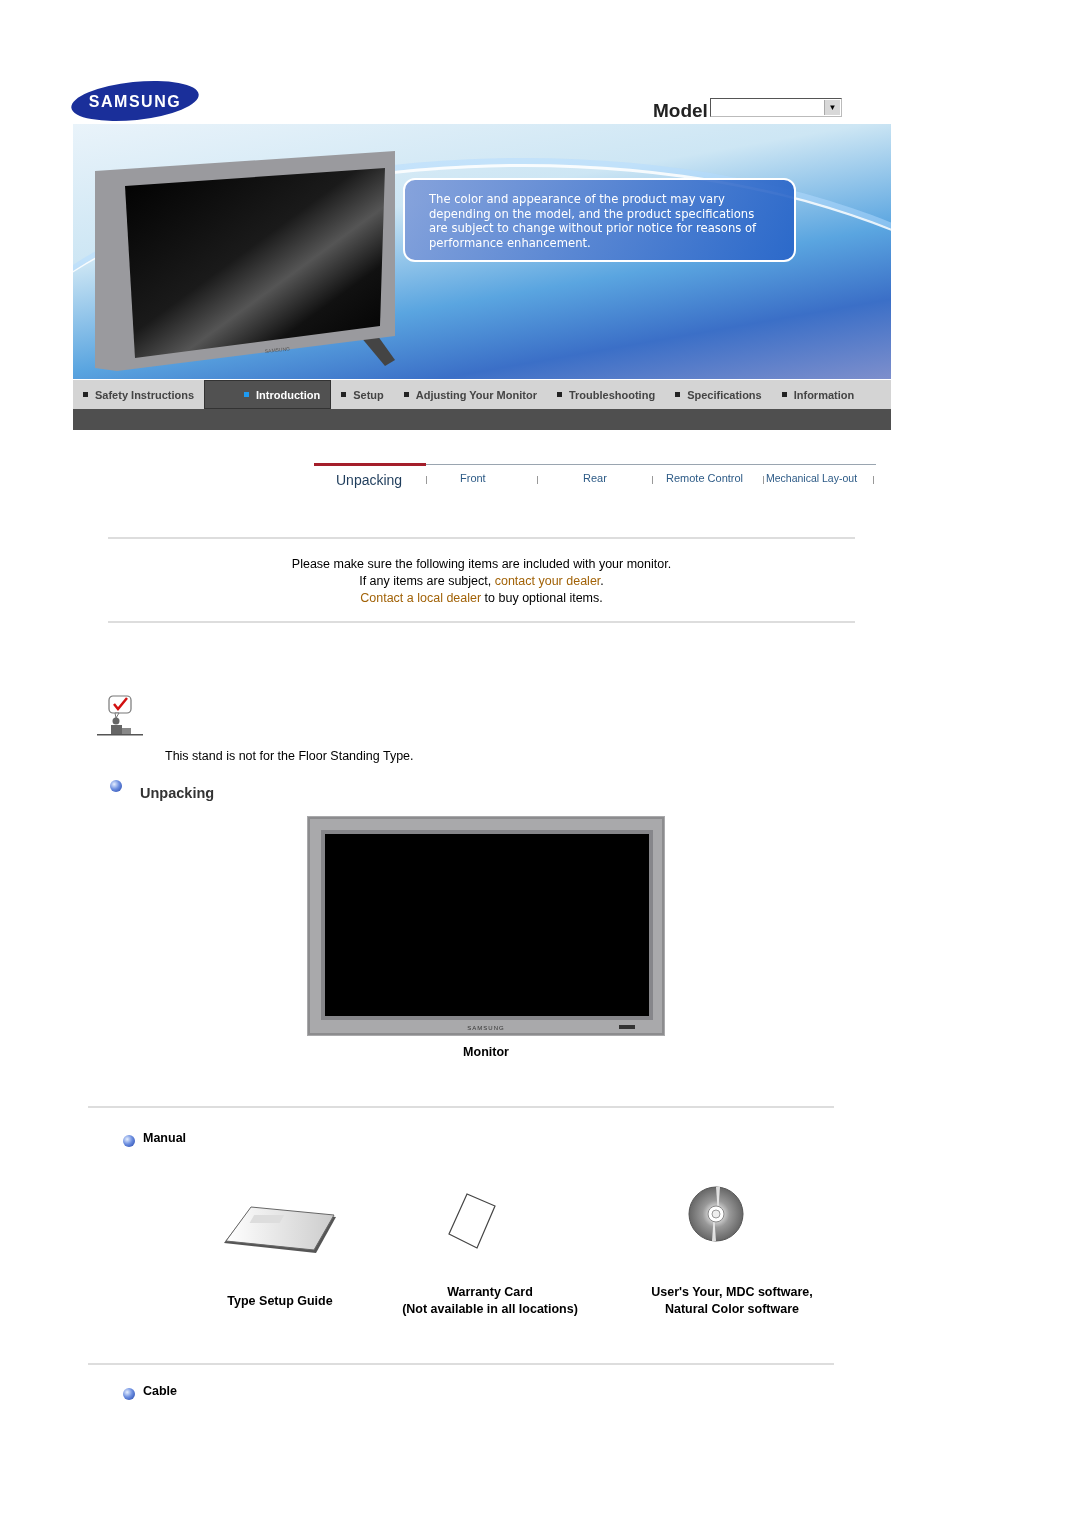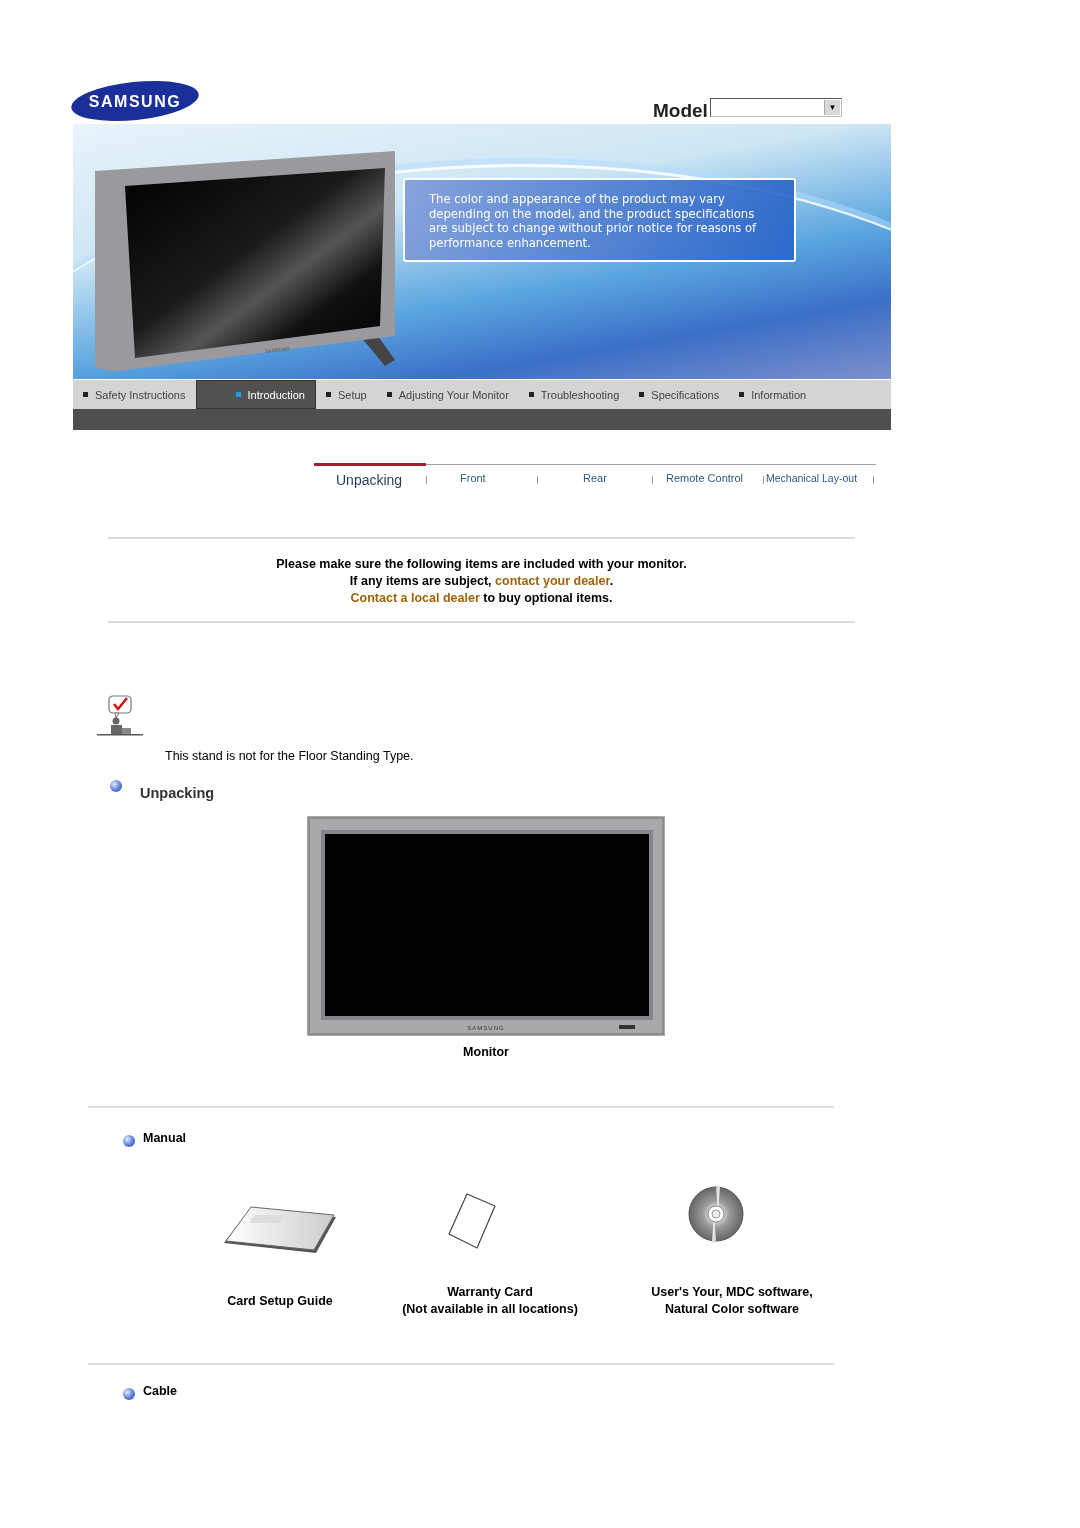--- a/index.html
+++ b/index.html
@@ -14,44 +14,44 @@
   .model-label { left:653px; top:100px; font-size:19px; font-weight:bold; color:#222; }
   .model-select { left:710px; top:98px; width:132px; height:19px; border:1px solid #555; border-right-color:#bbb; border-bottom-color:#bbb; background:#fff; box-sizing:border-box; }
   .model-select .arrow { position:absolute; right:1px; top:1px; width:15px; height:15px; background:#d8d8d8; border-left:1px solid #aaa; display:flex; align-items:center; justify-content:center; font-size:8px; color:#000; }
 
   
   .hero { left:73px; top:124px; width:818px; height:255px; overflow:hidden;
     background: linear-gradient(170deg, #e9f3fa 0%, #cde6f4 35%, #5aa5e0 62%, #3b6fc7 80%, #7e8fcc 100%); }
   .hero-swoosh { position:absolute; left:-100px; top:40px; width:1100px; height:500px; border-radius:50%;
     border-top:3px solid rgba(255,255,255,0.85); box-shadow: 0 -6px 0 rgba(180,220,255,0.5); }
   .hero-monitor { position:absolute; left:22px; top:22px; width:300px; height:225px; }
-  .hero-notice { position:absolute; left:330px; top:54px; width:393px; height:84px; border:2px solid #fff; border-radius:3px;
+  .hero-notice { position:absolute; left:330px; top:54px; width:393px; height:84px; border:2px solid #fff; border-radius:12px;
     background:linear-gradient(90deg, rgba(120,150,215,0.85), rgba(40,100,200,0.9)); box-sizing:border-box;
     padding:12px 24px; color:#fff; font-family:"DejaVu Sans", sans-serif; font-size:11.6px; line-height:14.5px; }
 
   
   .mainnav { left:73px; top:380px; width:818px; height:29px; background:#d4d4d4; display:flex; align-items:stretch; }
-  .mainnav .item { display:flex; align-items:center; padding:0 10px 0 10px; font-size:11px; font-weight:normal; color:#444; white-space:nowrap; cursor:pointer; }
+  .mainnav .item { display:flex; align-items:center; padding:0 10px 0 10px; font-size:11px; font-weight:bold; color:#444; white-space:nowrap; cursor:pointer; }
   .mainnav .item .sq { width:5px; height:5px; background:#222; margin-right:7px; display:inline-block; }
   .mainnav .item.active { background:#515151; color:#fff; border:1px solid #333;padding-left:39px; }
   .mainnav .item.active .sq { background:#1d9af2; }
   .darkbar { left:73px; top:409px; width:818px; height:21px; background:#4f4f4f; }
 
   
   .subtabs { left:314px; top:464px; width:562px; height:30px; border-top:1px solid #9aa5b0; }
   .subtabs .redline { position:absolute; left:0; top:-2px; width:112px; height:3px; background:#a41e2a; }
   .subtab { position:absolute; top:7px; font-size:11px; color:#2c5a86; white-space:nowrap; cursor:pointer; }
   .subtab.active { font-size:14px; top:7px; color:#1f3d5c; }
   .sep { position:absolute; top:11px; width:1px; height:8px; background:#999; }
 
   
   .hr { height:2px; background:#ddd; }
 
   
-  .intro { left:108px; top:556px; width:747px; text-align:center; font-size:12.5px; font-weight:bold; line-height:17px; }
+  .intro { left:108px; top:556px; width:747px; text-align:center; font-size:12.5px; font-weight:normal; line-height:17px; }
   .link { color:#a16207; cursor:pointer; }
 
   
   .note-icon { left:97px; top:694px; width:46px; height:42px; }
   .note-text { left:165px; top:749px; font-size:12.5px; font-weight:normal; }
 
   
   .bullet { width:12px; height:12px; border-radius:50%; background:radial-gradient(circle at 35% 35%, #e6efff 0%, #6d8fe0 45%, #1d3fa8 100%); display:inline-block; }
   .sec-unpacking { left:110px; top:778px; }
   .sec-unpacking .title { position:absolute; left:30px; top:7px; font-size:14.5px; font-weight:bold; color:#333; white-space:nowrap; }
@@ -208,21 +208,21 @@
       </radialGradient>
     </defs>
   <circle cx="28" cy="28" r="27" fill="url(#cd)" stroke="#555"></circle>
   <polygon points="28,1 32,1 30,28" fill="#fafafa" opacity="0.8"></polygon>
   <polygon points="28,55 24,55 26,28" fill="#fafafa" opacity="0.8"></polygon>
   <circle cx="28" cy="28" r="8" fill="#fff" stroke="#888"></circle>
   <circle cx="28" cy="28" r="4" fill="#eee" stroke="#999"></circle>
 </svg>
 
 <div class="abs item-cap" style="left:190px; top:1293px; width:180px;">
-  <div>Card Setup Guide</div>
+  <div>Type Setup Guide</div>
 </div>
 <div class="abs item-cap" style="left:370px; top:1284px; width:240px;">
   <div>Warranty Card</div>
   <div>(Not available in all locations)</div>
 </div>
 <div class="abs item-cap" style="left:612px; top:1284px; width:240px;">
   <div>User's Your, MDC software,</div>
   <div>Natural Color software</div>
 </div>
 

